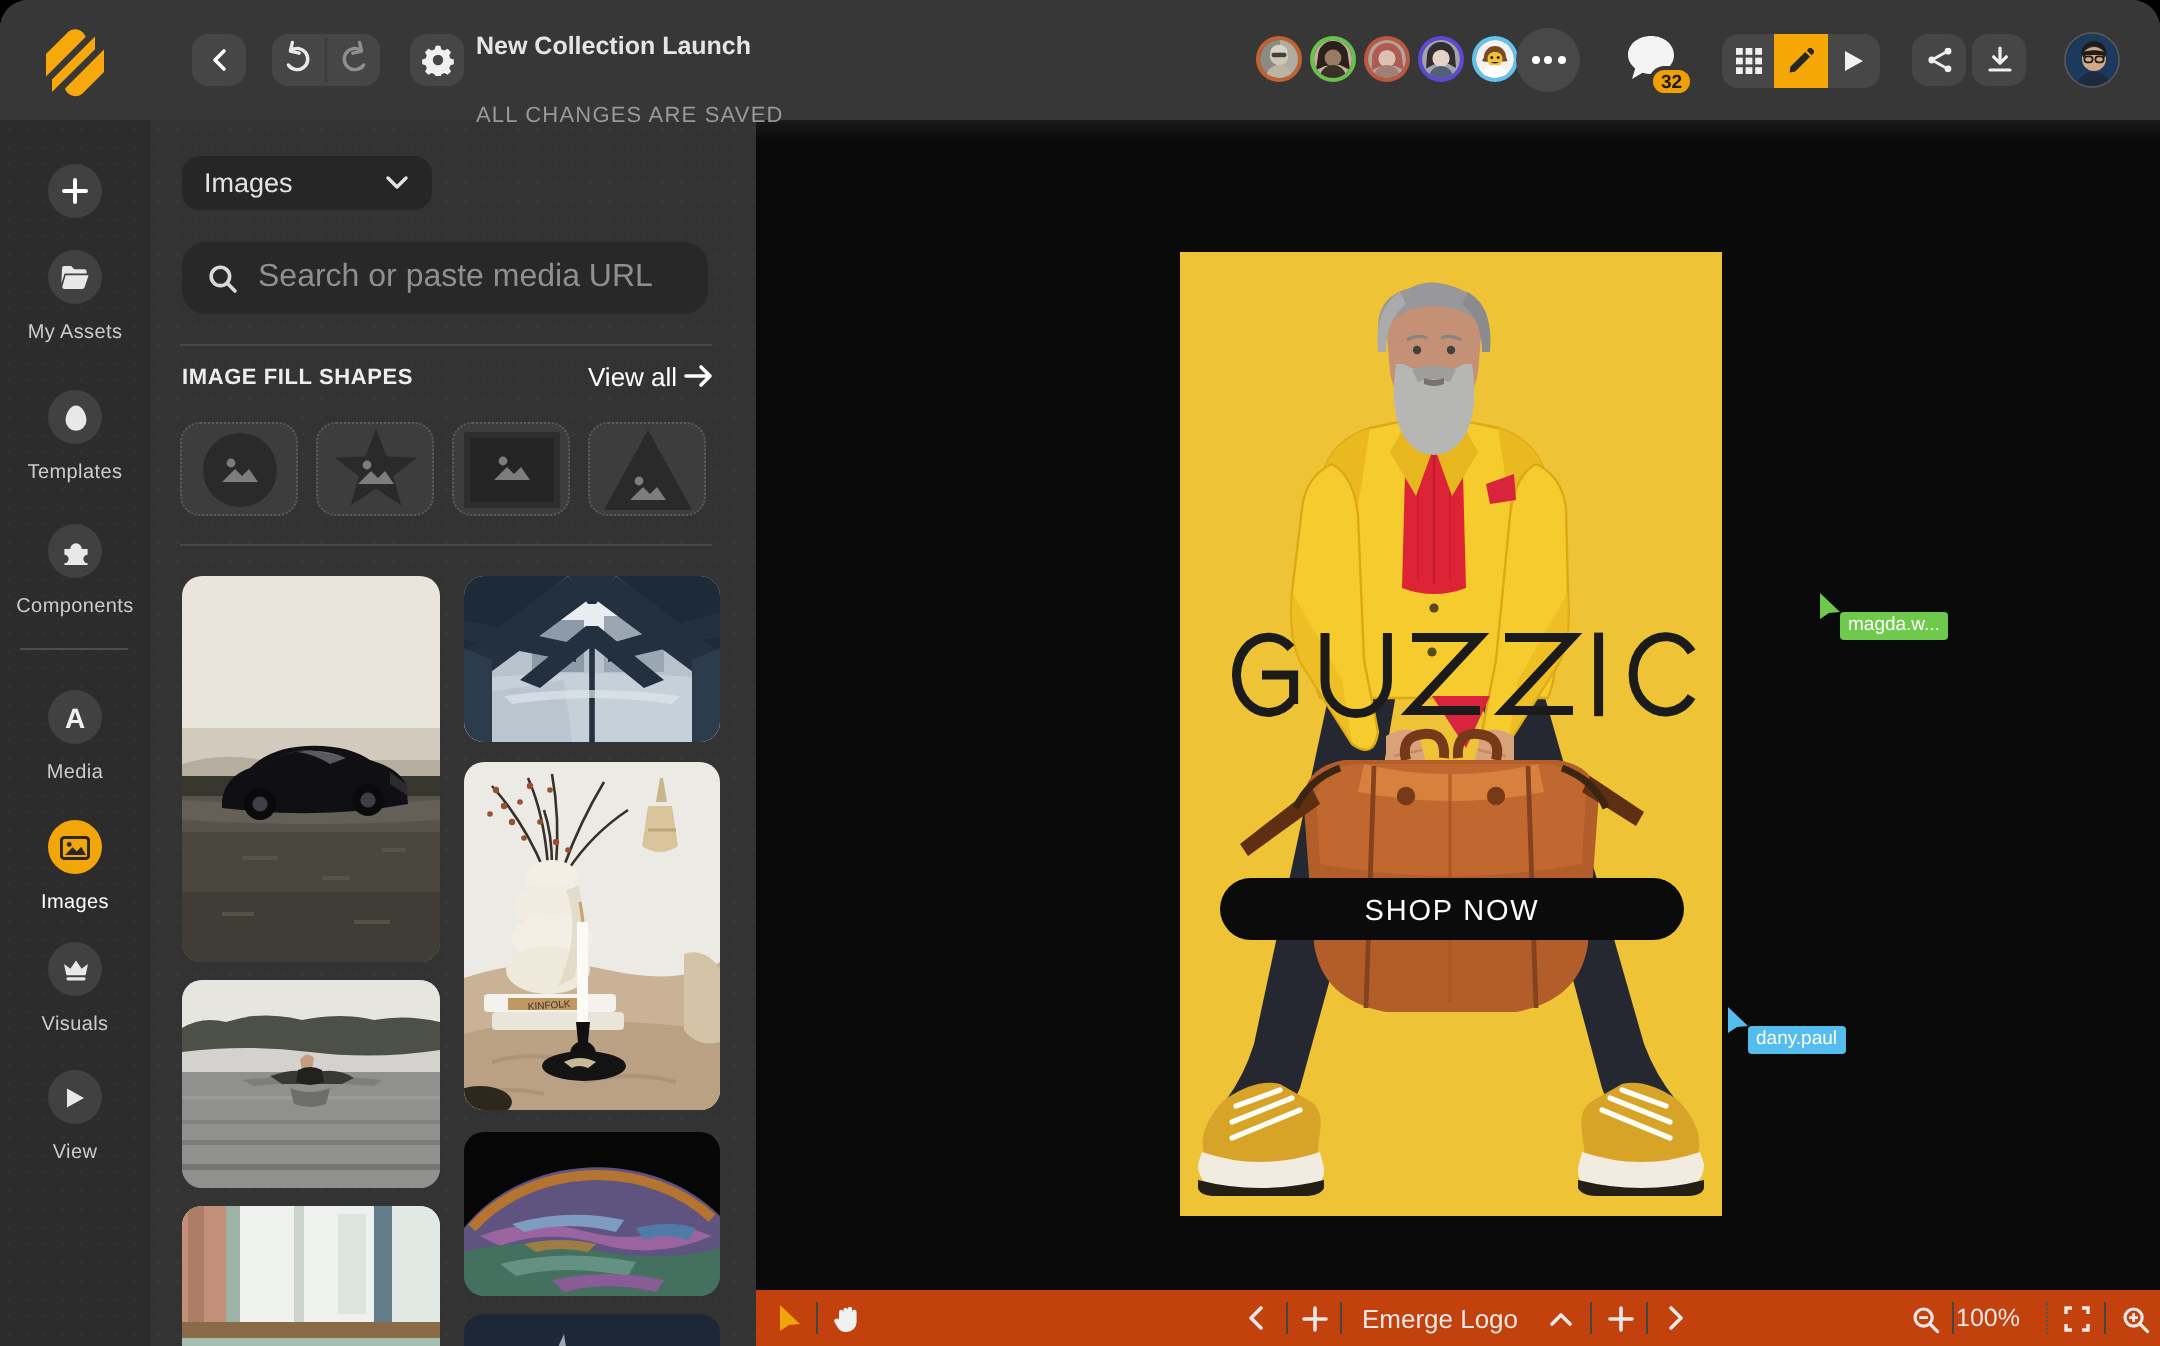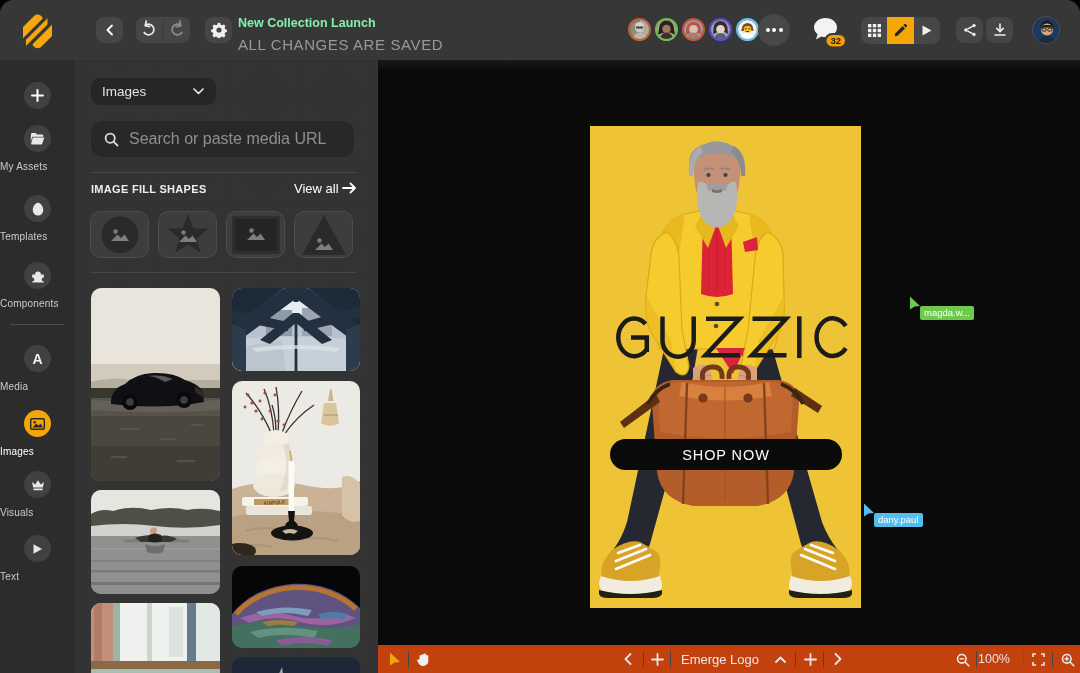--- a/index.html
+++ b/index.html
@@ -5,27 +5,27 @@
   * { margin:0; padding:0; box-sizing:border-box; }
   html,body { width:1080px; height:673px; background:#000; overflow:hidden; }
   body { font-family:"Liberation Sans", sans-serif; }
   #app { position:absolute; left:0; top:0; width:1080px; height:673px;
          border-radius:14px 14px 0 0; overflow:hidden; background:#2c2c2c; }
   
   #topbar { position:absolute; left:0; top:0; width:1080px; height:60px; background:#373737; z-index:5; }
   .tbtn { position:absolute; top:17px; width:27px; height:26px; border-radius:8px; background:#464646;
           display:flex; align-items:center; justify-content:center; }
   #title { position:absolute; left:238px; top:16px; }
-  #title .t1 { font-size:12.5px; font-weight:bold; color:#86efac; letter-spacing:0px;}
-  #title .t2 { font-size:15px; color:#999999; letter-spacing:0.6px; margin-top:6px; }
+  #title .t1 { font-size:12.5px; font-weight:bold; color:#e5e5e5; letter-spacing:0px;}
+  #title .t2 { font-size:11px; color:#999999; letter-spacing:0.6px; margin-top:22px; }
   .avatar { position:absolute; top:18px; width:23px; height:23px; border-radius:50%; }
   
   #sidebar { position:absolute; left:0; top:60px; width:75px; height:613px; background:#2c2c2c;
     background-image:radial-gradient(#313131 0.8px, transparent 1px); background-size:9px 9px; }
-  .sitem { position:absolute; left:0; width:75px; text-align:left; }
+  .sitem { position:absolute; left:0; width:75px; text-align:center; }
   .scirc { width:27px; height:27px; border-radius:50%; background:#414141; margin:0 auto;
            display:flex; align-items:center; justify-content:center; }
   .slabel { font-size:10px; color:#cccccc; margin-top:9px; letter-spacing:0.2px;}
   
   #panel { position:absolute; left:75px; top:60px; width:303px; height:613px; background:#333333;
     background-image:radial-gradient(#373737 0.8px, transparent 1px); background-size:9px 9px; }
   .dd { position:absolute; height:27px; border-radius:9px; background:#262626; color:#e3e3e3;
         font-size:13.5px; display:flex; align-items:center; }
   #search { position:absolute; left:16px; top:61px; width:263px; height:36px; border-radius:12px;
             background:#282828; display:flex; align-items:center; }
@@ -268,21 +268,21 @@
           </svg>
         </div>
       <div class="slabel">Visuals</div>
     </div>
     <div class="sitem" style="top:475px;">
       <div class="scirc">
           <svg width="11" height="12" viewBox="0 0 11 12">
             <path d="M1.5 1.2 L10 6 L1.5 10.8 Z" fill="#e8e8e8"></path>
           </svg>
         </div>
-      <div class="slabel">Text</div>
+      <div class="slabel">View</div>
     </div>
   </div>
 
   <div id="panel">
     <div class="dd" style="left:16px; top:18px; width:125px;">
         <span style="margin-left:11px;">Images</span>
       <svg style="position:absolute;right:12px;top:10px" width="11" height="7" viewBox="0 0 11 7">
           <path d="M1 1 L5.5 5.5 L10 1" stroke="#e3e3e3" stroke-width="1.7" fill="none" stroke-linecap="round" stroke-linejoin="round"></path>
         </svg>
     </div>

